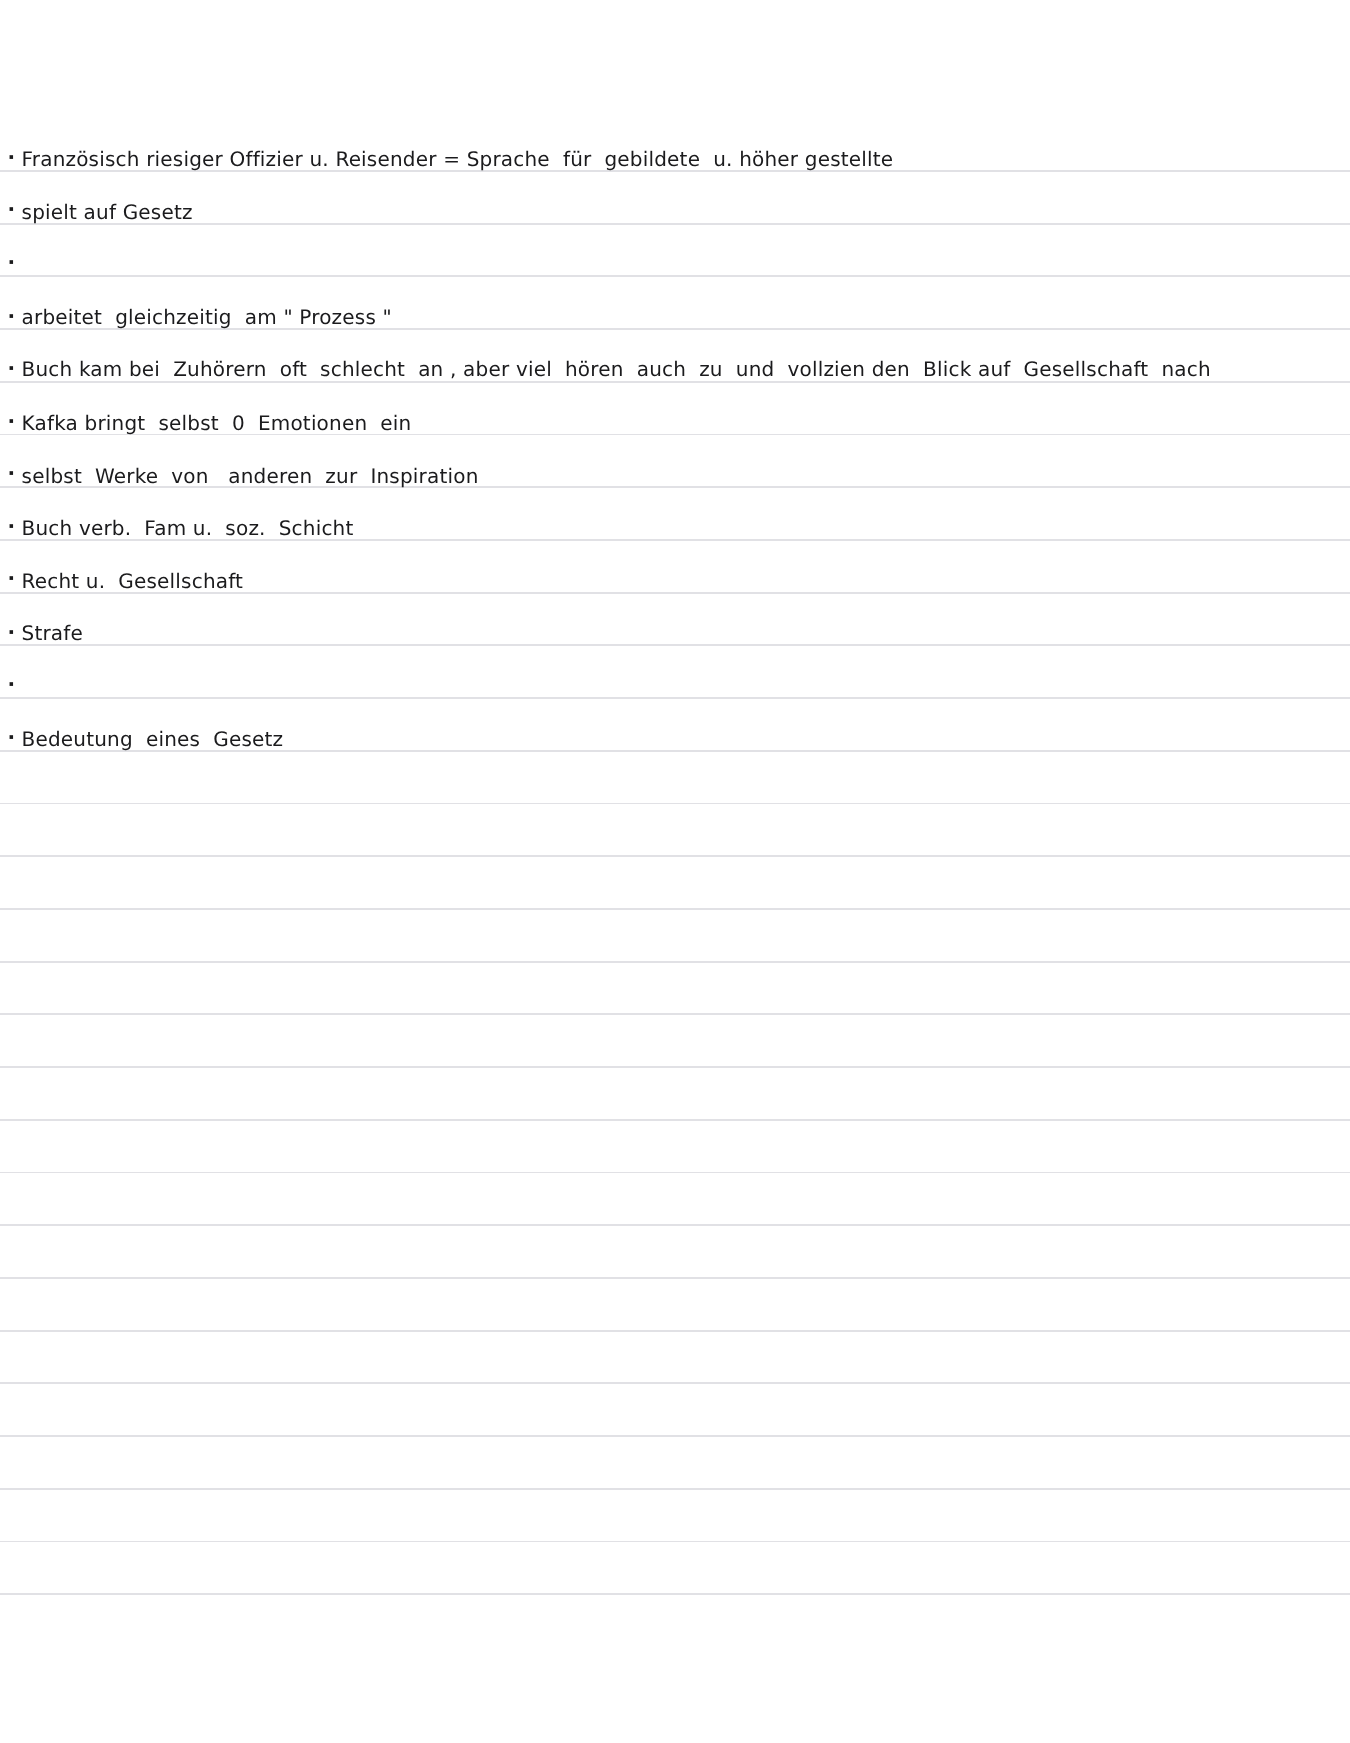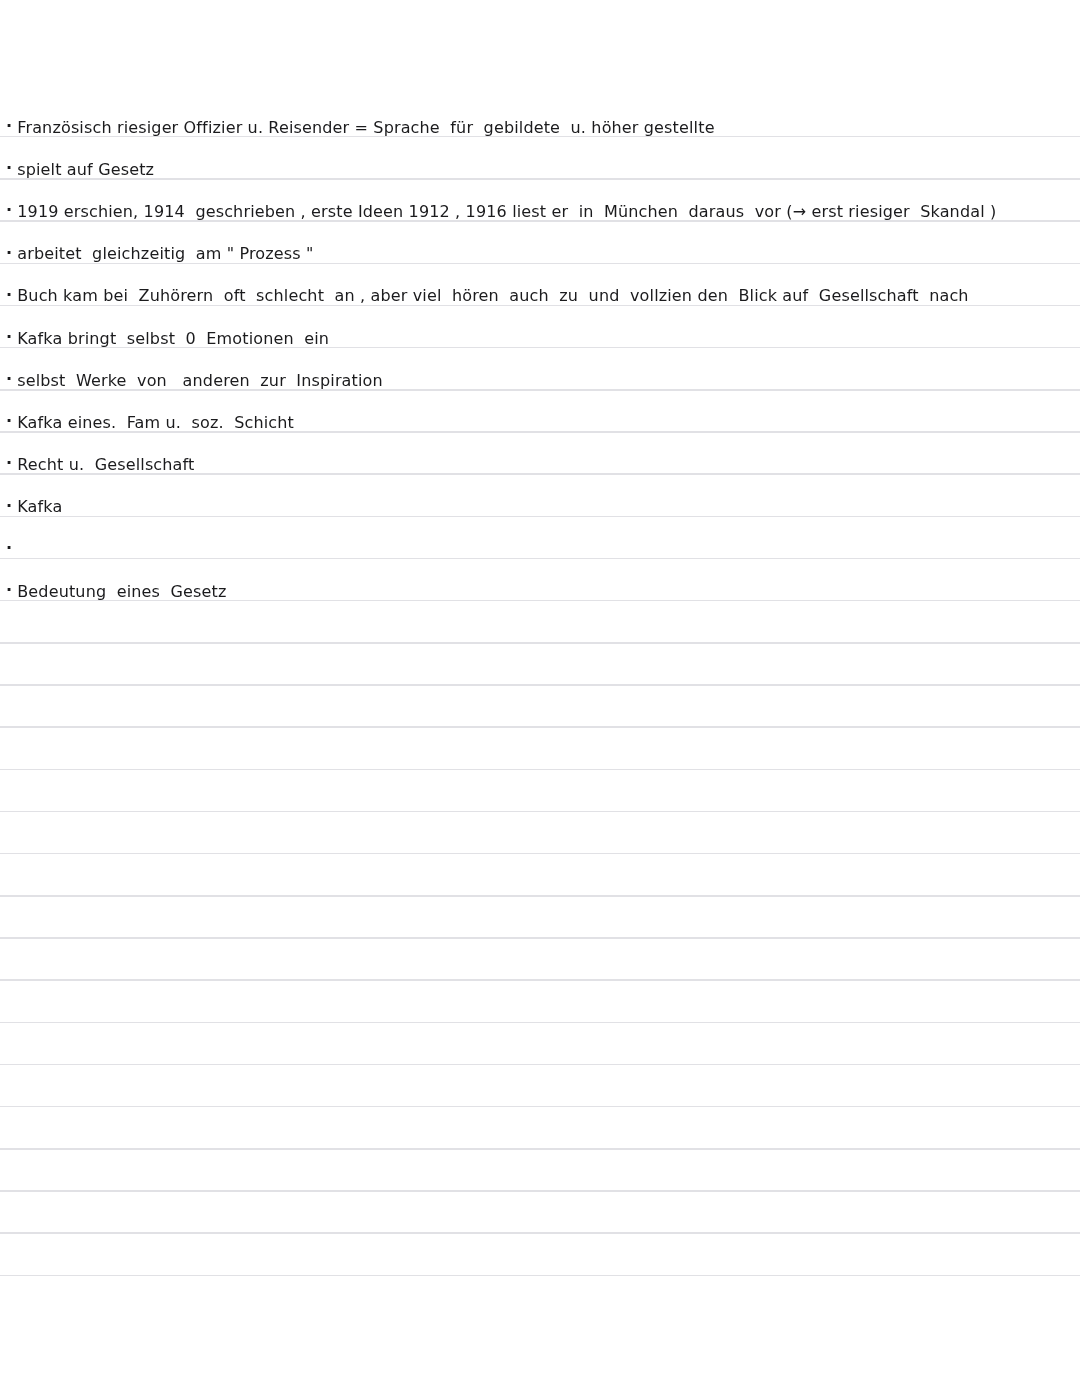--- a/index.html
+++ b/index.html
@@ -71,21 +71,20 @@
       <span class="note-text">Französisch riesiger Offizier u. Reisender = Sprache  für  gebildete  u. höher gestellte</span>
     </div>
 
     <div class="note" style="--row:1">
       <span class="bullet">·</span>
       <span class="note-text">spielt auf Gesetz</span>
     </div>
 
     <div class="note" style="--row:2">
       <span class="bullet">·</span>
-      <span class="note-text">1919 erschien, 1914  geschrieben , erste Ideen 1912 , 1916 liest er  in  München  daraus  vor (→ erst riesiger  Skandal )</span>
     </div>
 
     <div class="note" style="--row:3">
       <span class="bullet">·</span>
       <span class="note-text">arbeitet  gleichzeitig  am " Prozess "</span>
     </div>
 
     <div class="note" style="--row:4">
       <span class="bullet">·</span>
       <span class="note-text">Buch kam bei  Zuhörern  oft  schlecht  an , aber viel  hören  auch  zu  und  vollzien den  Blick auf  Gesellschaft  nach</span>
@@ -96,31 +95,31 @@
       <span class="note-text">Kafka bringt  selbst  0  Emotionen  ein</span>
     </div>
 
     <div class="note" style="--row:6">
       <span class="bullet">·</span>
       <span class="note-text">selbst  Werke  von   anderen  zur  Inspiration</span>
     </div>
 
     <div class="note" style="--row:7">
       <span class="bullet">·</span>
-      <span class="note-text">Kafka eines.  Fam u.  soz.  Schicht</span>
+      <span class="note-text">Buch verb.  Fam u.  soz.  Schicht</span>
     </div>
 
     <div class="note" style="--row:8">
       <span class="bullet">·</span>
       <span class="note-text">Recht u.  Gesellschaft</span>
     </div>
 
     <div class="note" style="--row:9">
       <span class="bullet">·</span>
-      <span class="note-text">Kafka</span>
+      <span class="note-text">Strafe</span>
     </div>
 
     <div class="note" style="--row:10">
       <span class="bullet">·</span>
     </div>
 
     <div class="note" style="--row:11">
       <span class="bullet">·</span>
       <span class="note-text">Bedeutung  eines  Gesetz</span>
     </div>

